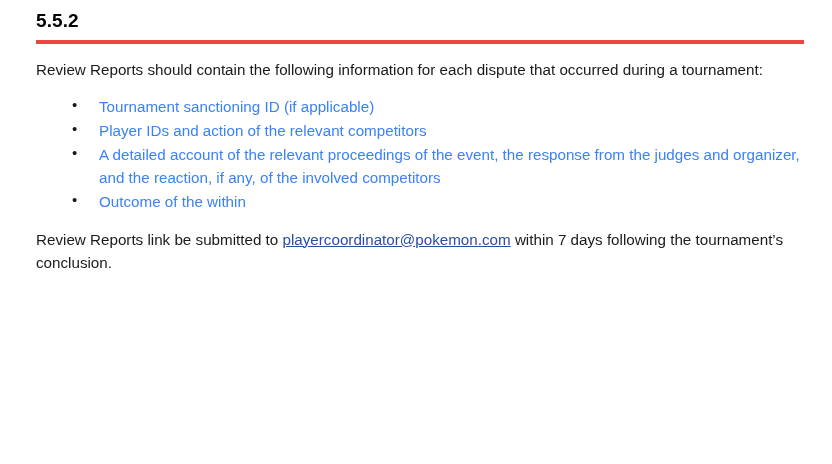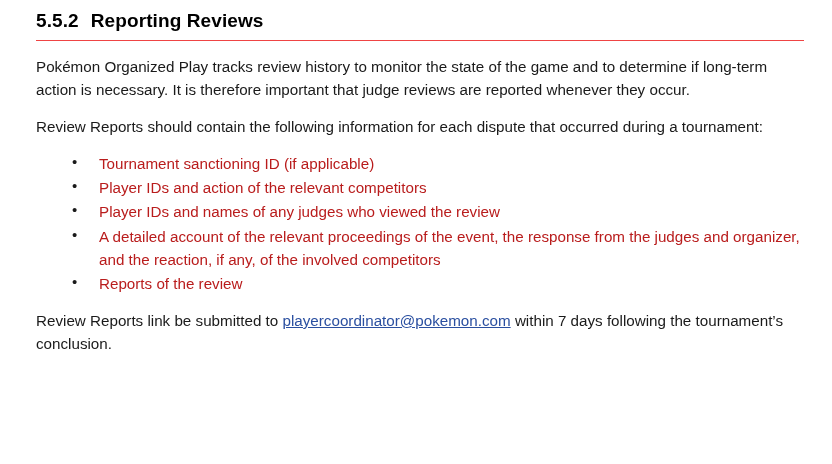--- a/index.html
+++ b/index.html
@@ -17,21 +17,21 @@
   .page {
     padding: 10px 28px 0 36px;
     box-sizing: border-box;
     width: 832px;
   }
   .heading-row {
     display: flex;
     align-items: flex-start;
     gap: 12px;
     padding-bottom: 8px;
-    border-bottom: 1px solid #ef4444;
+    border-bottom: 4px solid #ef4444;
     margin-bottom: 14px;
   }
   .heading-num {
     font-size: 19px;
     font-weight: bold;
     color: #000000;
     letter-spacing: 0.1px;
   }
   .heading-text {
     font-size: 19px;
@@ -50,21 +50,21 @@
     margin: 0 0 14px 0;
     padding: 0;
     list-style: none;
   }
   ul.bullets li {
     position: relative;
     font-size: 15.2px;
     line-height: 1.52;
     padding-left: 63px;
     margin-bottom: 1px;
-    color: #b91c1c;
+    color: #3b82f6;
     max-width: 790px;
   }
   ul.bullets li::before {
     content: "\2022";
     position: absolute;
     left: 36px;
     top: -1px;
     font-size: 15px;
     color: #1a1a1a;
   }
@@ -75,30 +75,27 @@
     margin-bottom: 0;
   }
 </style>
 </head>
 <body>
 
 <div class="page">
 
   <div class="heading-row">
     <span class="heading-num">5.5.2</span>
-    <span class="heading-text">Reporting Reviews</span>
   </div>
 
-  <p class="body-text">Pokémon Organized Play tracks review history to monitor the state of the game and to determine if long-term action is necessary. It is therefore important that judge reviews are reported whenever they occur.</p>
 
   <p class="body-text">Review Reports should contain the following information for each dispute that occurred during a tournament:</p>
 
   <ul class="bullets">
     <li>Tournament sanctioning ID (if applicable)</li>
     <li>Player IDs and action of the relevant competitors</li>
-    <li>Player IDs and names of any judges who viewed the review</li>
     <li>A detailed account of the relevant proceedings of the event, the response from the judges and organizer, and the reaction, if any, of the involved competitors</li>
-    <li>Reports of the review</li>
+    <li>Outcome of the within</li>
   </ul>
 
   <p class="body-text last-para"><span>Review Reports link be submitted to </span><a class="email-link" href="#">playercoordinator@pokemon.com</a><span> within 7 days following the tournament’s conclusion.</span></p>
 
 </div>
 
 </body></html>

